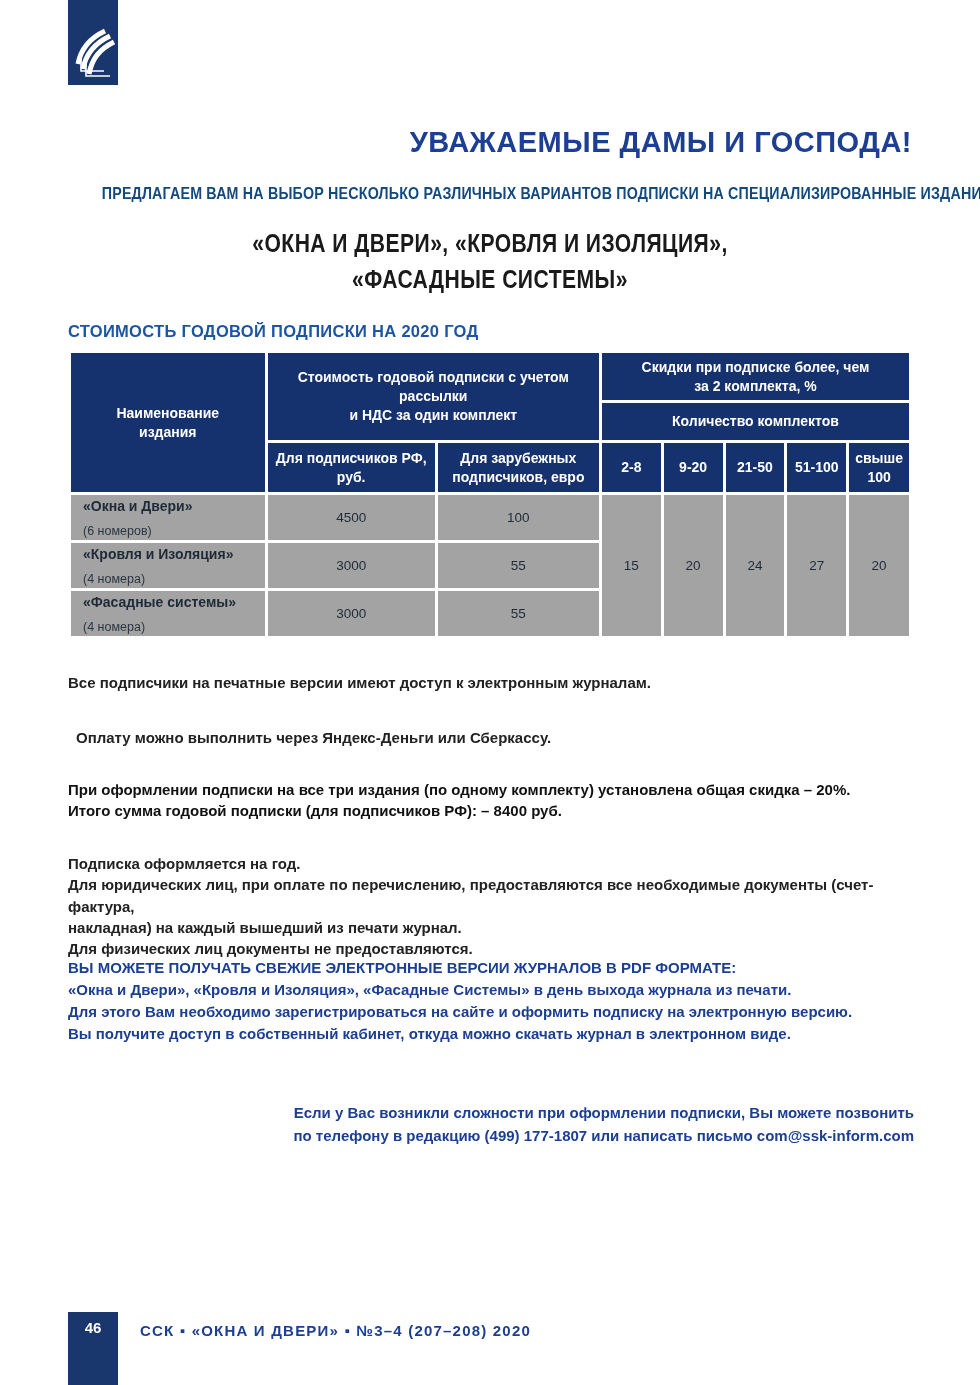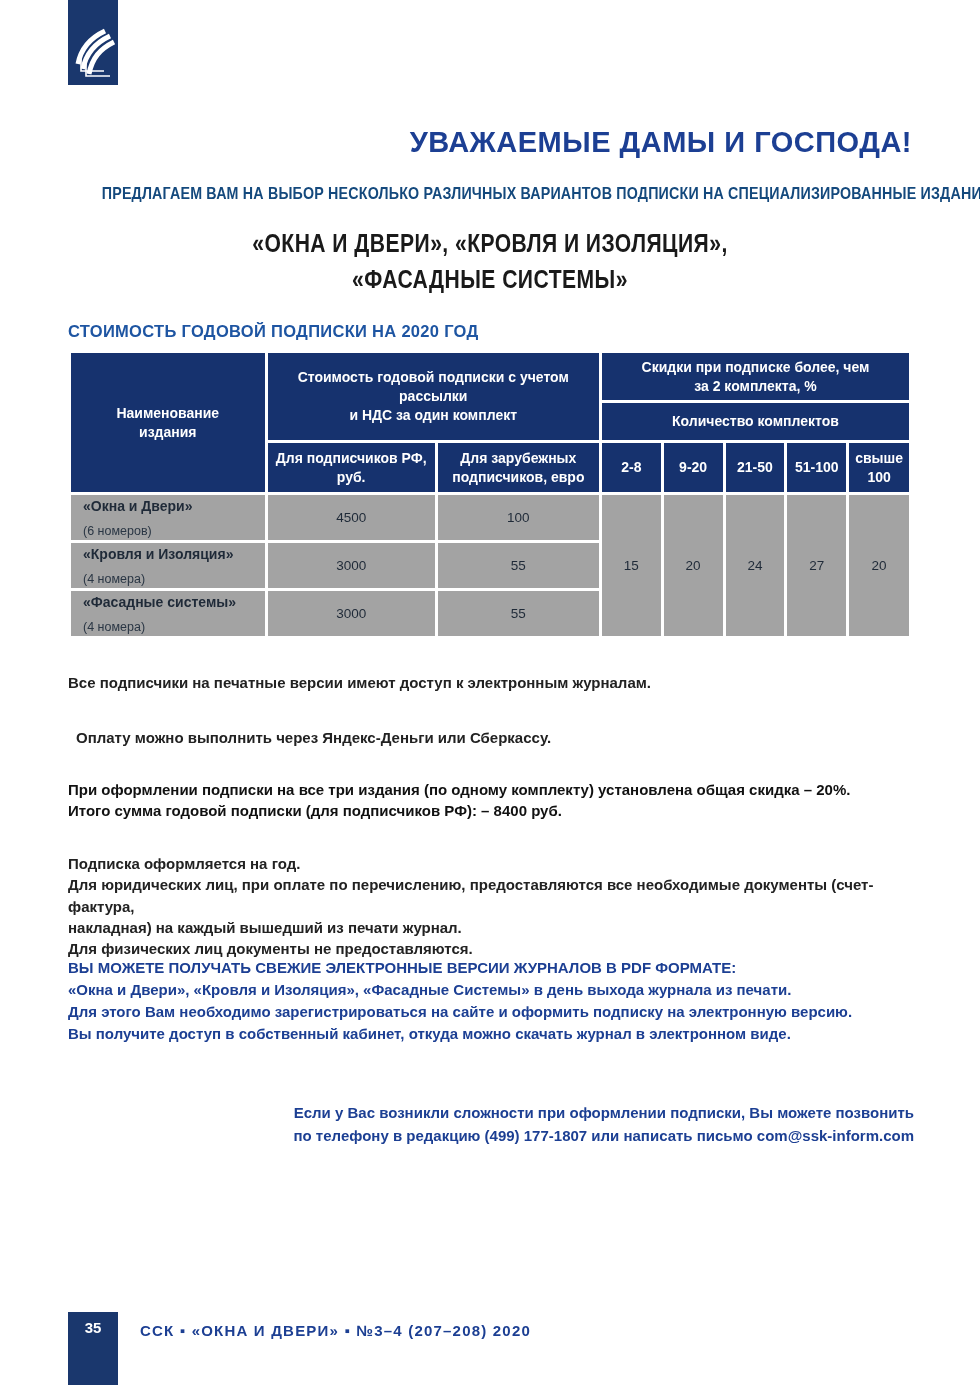--- a/index.html
+++ b/index.html
@@ -179,17 +179,17 @@
 накладная) на каждый вышедший из печати журнал.
 Для физических лиц документы не предоставляются.</div>
   <div class="abs para p5">ВЫ МОЖЕТЕ ПОЛУЧАТЬ СВЕЖИЕ ЭЛЕКТРОННЫЕ ВЕРСИИ ЖУРНАЛОВ В PDF ФОРМАТЕ:
 «Окна и Двери», «Кровля и Изоляция», «Фасадные Системы» в день выхода журнала из печати.
 Для этого Вам необходимо зарегистрироваться на сайте и оформить подписку на электронную версию.
 Вы получите доступ в собственный кабинет, откуда можно скачать журнал в электронном виде.</div>
   <div class="abs para p6">Если у Вас возникли сложности при оформлении подписки, Вы можете позвонить
 по телефону в редакцию (499) 177-1807 или написать письмо com@ssk-inform.com</div>
 
   <div class="abs footer-bar">
-    <span>35</span>
+    <span>46</span>
   </div>
   <div class="abs footer-info">ССК ▪ «ОКНА И ДВЕРИ» ▪ №3–4 (207–208) 2020</div>
 
 </div>
 
 </body></html>

